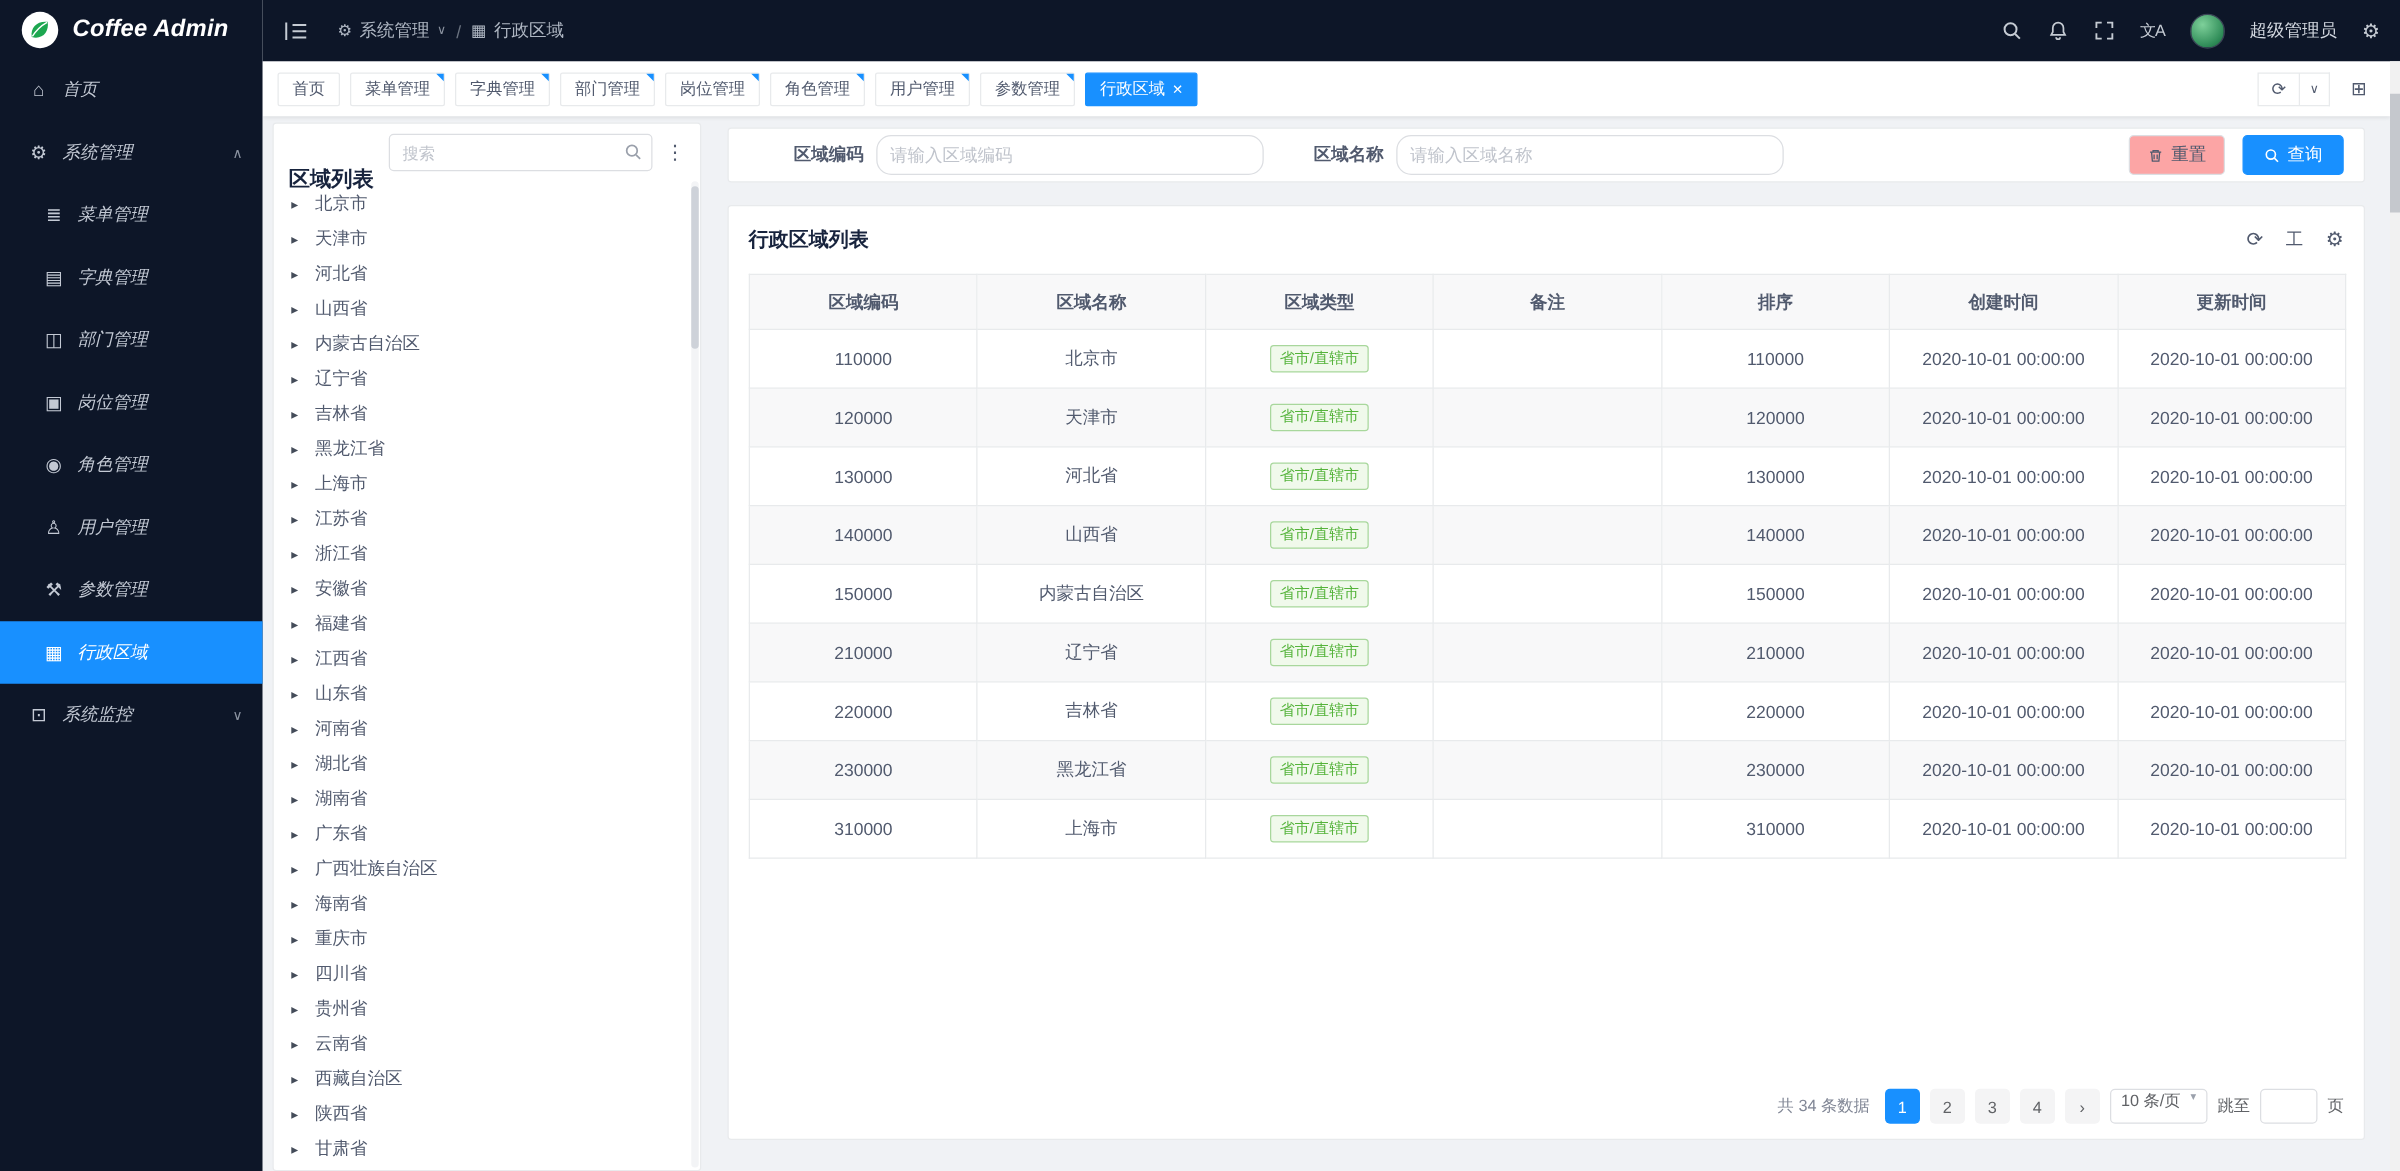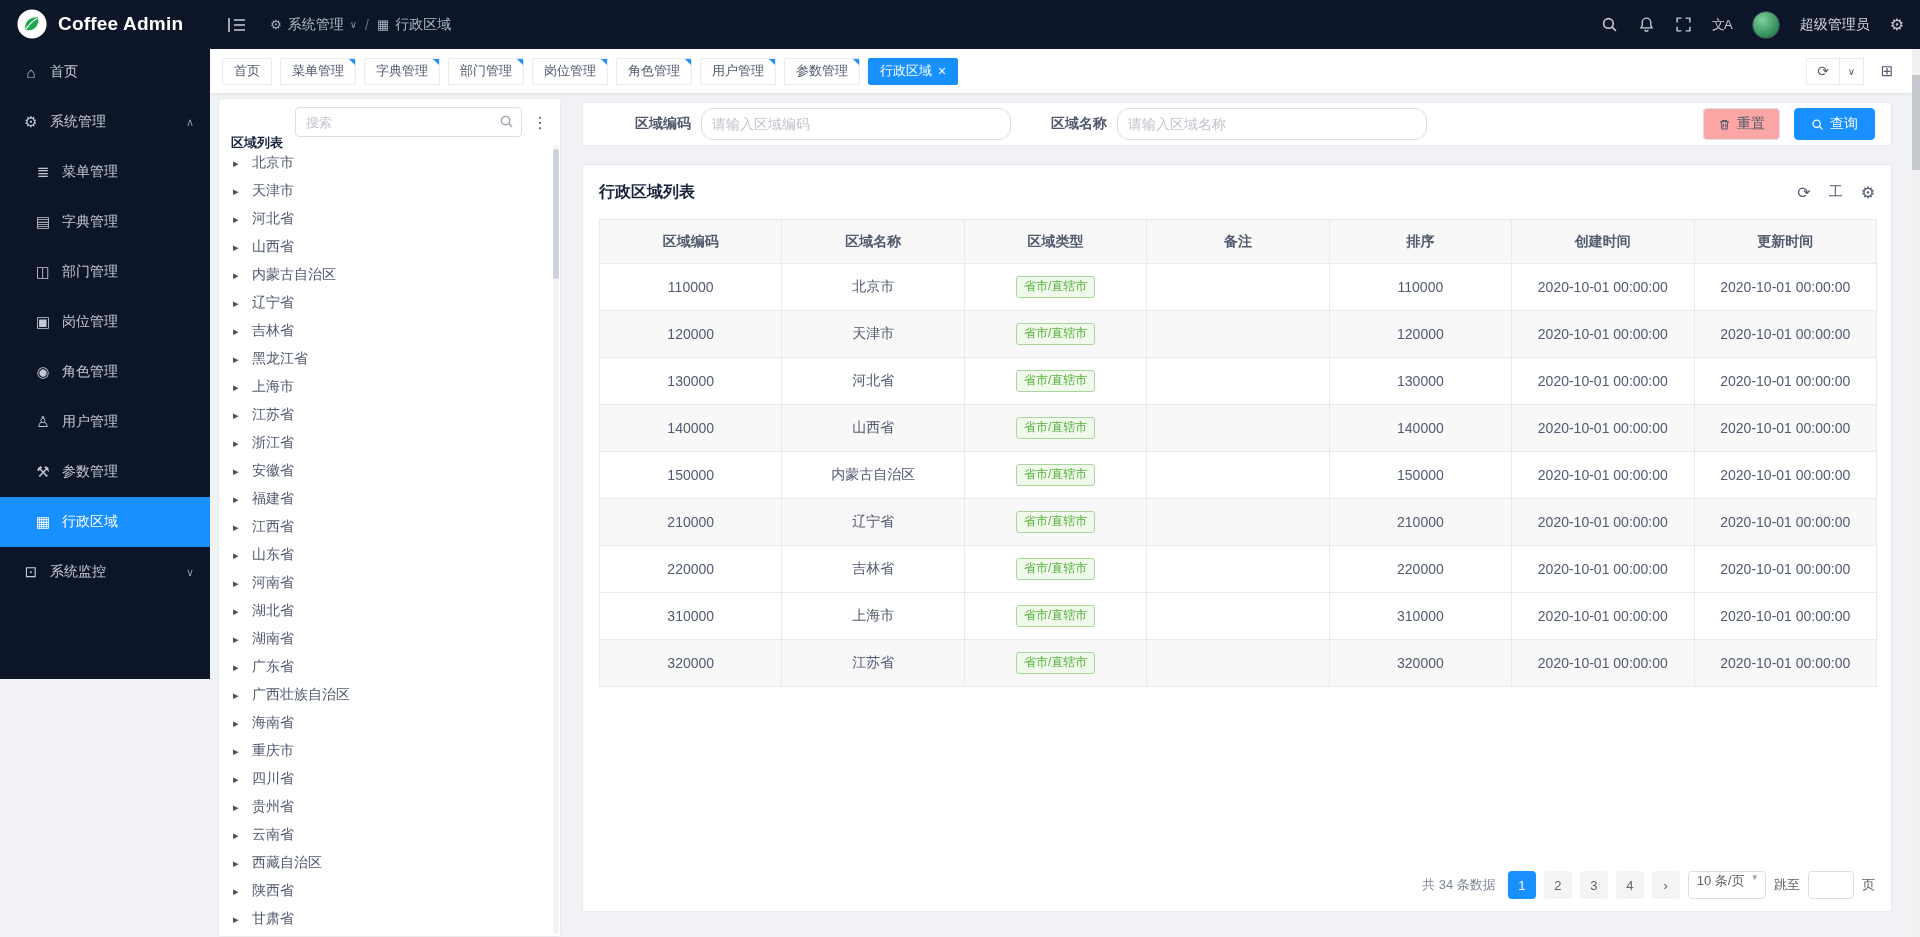--- a/index.html
+++ b/index.html
@@ -1,21 +1,21 @@
 <!DOCTYPE html>
 <html style="--accent: #1890ff;"><head>
 <meta charset="utf-8">
 <style>
   * { margin:0; padding:0; box-sizing:border-box; }
   html,body { width:1920px; height:937px; overflow:hidden; }
   body { font-family:"Liberation Sans","DejaVu Sans",sans-serif; background:#f0f2f5; position:relative; font-size:14px; }
   :root { --accent:#1890ff; --dark:#0d1628; --border:#e8eaec; }
 
   
-  .sidebar { position:absolute; left:0; top:0; width:210px; height:679px; background:var(--dark); z-index:6; }
+  .sidebar { position:absolute; left:0; top:0; width:210px; height:937px; background:var(--dark); z-index:6;font-style:italic; }
   .logo { height:47px; display:flex; align-items:center; gap:10px; padding-left:16px; }
   .logo-text { color:#fff; font-weight:bold; font-size:19px; letter-spacing:.2px; }
   .menu-item { height:50px; display:flex; align-items:center; gap:10px; padding-left:22px; color:#c3c9d4; font-size:14px; cursor:pointer; position:relative; }
   .menu-item .mi { width:18px; text-align:center; font-size:15px; }
   .menu-item .chev { margin-left:auto; margin-right:16px; font-size:11px; color:#8b93a1; }
   .menu-item.sub { padding-left:34px; }
   .menu-item.active { background:var(--accent); color:#fff; }
   .menu-item.active .mi { color:#fff; }
 
   
@@ -42,21 +42,21 @@
   .tool.chevbox { width:24px; border-left:none; font-size:10px; }
   .corner-tool { width:26px; height:26px; display:flex; align-items:center; justify-content:center; color:#515a6e; margin-left:10px; cursor:pointer; font-size:15px; }
 
   
   .content { position:absolute; left:210px; top:93px; width:1702px; height:844px; }
   .card { background:#fff; border:1px solid var(--border); border-radius:3px; }
 
   
   .region-card { position:absolute; left:8px; top:5px; width:343px; height:839px; overflow:hidden; }
   .region-head { height:46px; display:flex; align-items:center; padding:0 12px; }
-  .region-title { font-size:13px; font-weight:bold; color:#17233d; white-space:nowrap;margin-top:42px; }
+  .region-title { font-size:17px; font-weight:bold; color:#17233d; white-space:nowrap;margin-top:42px; }
   .search-box { position:relative; flex:1; margin-left:12px; }
   .search-box input { width:100%; height:30px; border:1px solid #dcdee2; border-radius:4px; padding:0 28px 0 10px; font-size:13px; color:#515a6e; outline:none; font-family:inherit; }
   .search-box input::placeholder { color:#c0c4cc; }
   .search-box .sicon { position:absolute; right:8px; top:7px; color:#9aa0ab; }
   .more-dots { margin-left:10px; font-size:16px; color:#515a6e; cursor:pointer; }
   .tree { padding-top:4px; height:789px; overflow:hidden; }
   .tree-item { height:28px; display:flex; align-items:center; padding-left:14px; cursor:pointer; }
   .tree-item .caret { width:14px; font-size:11px; color:#444c59; }
   .tree-item .tlabel { margin-left:5px; font-size:14px; color:#515a6e; }
   .panel-sb-track { position:absolute; right:1px; top:46px; bottom:2px; width:6px; background:#f3f4f6; border-radius:3px; }
@@ -491,35 +491,35 @@
           </tr>
           <tr>
             <td>220000</td>
             <td>吉林省</td>
             <td><span class="badge">省市/直辖市</span></td>
             <td></td>
             <td>220000</td>
             <td>2020-10-01 00:00:00</td>
             <td>2020-10-01 00:00:00</td>
           </tr>
+          <tr class="striped">
+            <td>230000</td>
+            <td>黑龙江省</td>
+            <td><span class="badge">省市/直辖市</span></td>
+            <td></td>
+            <td>230000</td>
+            <td>2020-10-01 00:00:00</td>
+            <td>2020-10-01 00:00:00</td>
+          </tr>
           <tr>
             <td>310000</td>
             <td>上海市</td>
             <td><span class="badge">省市/直辖市</span></td>
             <td></td>
             <td>310000</td>
-            <td>2020-10-01 00:00:00</td>
-            <td>2020-10-01 00:00:00</td>
-          </tr>
-          <tr class="striped">
-            <td>320000</td>
-            <td>江苏省</td>
-            <td><span class="badge">省市/直辖市</span></td>
-            <td></td>
-            <td>320000</td>
             <td>2020-10-01 00:00:00</td>
             <td>2020-10-01 00:00:00</td>
           </tr>
         </tbody>
     </table>
 
     <div class="pager">
       <span class="total-text">共 34 条数据</span>
       <span id="pager-pages" style="display:flex;align-items:center;gap:8px;">
           <span class="page-btn active">1</span>

